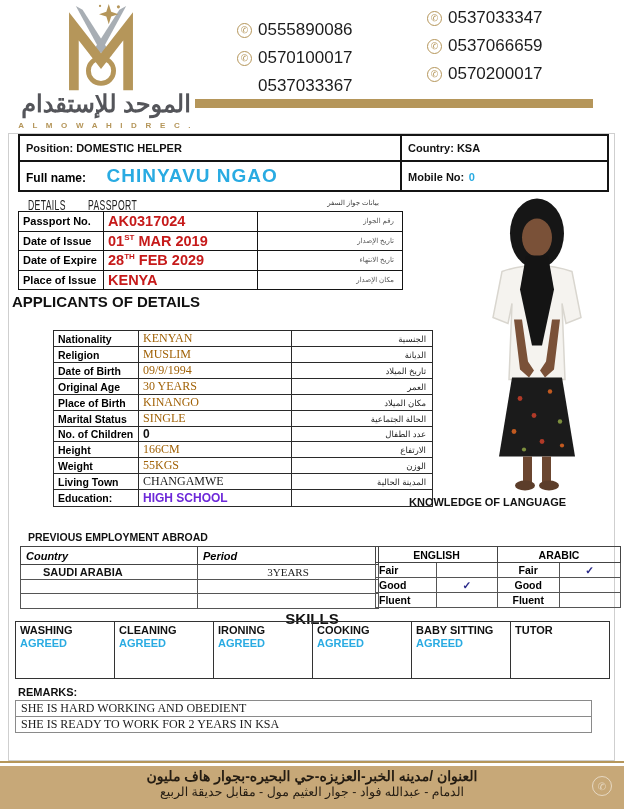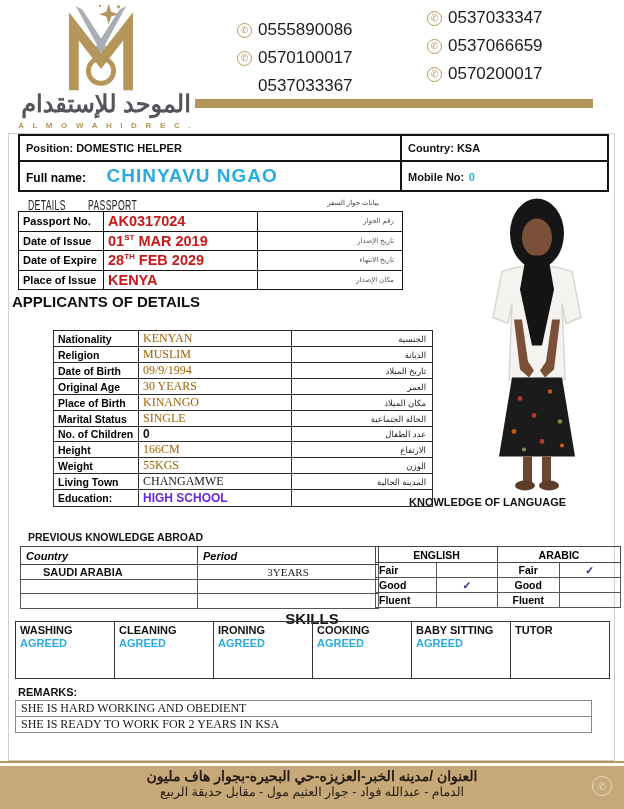--- a/index.html
+++ b/index.html
@@ -297,21 +297,21 @@
         <circle cx="62" cy="256" r="2.1" fill="#7d8f3e"></circle>
     </g>
     <rect x="61" y="263" width="9" height="26" fill="#6b4630"></rect>
     <rect x="80" y="263" width="9" height="26" fill="#6b4630"></rect>
     <ellipse cx="63" cy="292" rx="10" ry="5" fill="#5c3d2a"></ellipse>
     <ellipse cx="87" cy="292" rx="10" ry="5" fill="#5c3d2a"></ellipse>
   </svg>
 
   <div class="sec-title" style="left:409px; top:496px; font-size:11px;">KNOWLEDGE OF LANGUAGE</div>
 
-  <div class="sec-title" style="left:28px; top:531px; font-size:10.5px;">PREVIOUS KNOWLEDGE ABROAD</div>
+  <div class="sec-title" style="left:28px; top:531px; font-size:10.5px;">PREVIOUS EMPLOYMENT ABROAD</div>
   <table class="emp-table">
     <tbody>
         <tr class="hd">
       <td style="width:177px">Country</td>
       <td style="width:181px">Period</td>
     </tr>
     <tr class="rw">
       <td class="emp-country">SAUDI ARABIA</td>
       <td class="emp-period">3YEARS</td>
     </tr>

